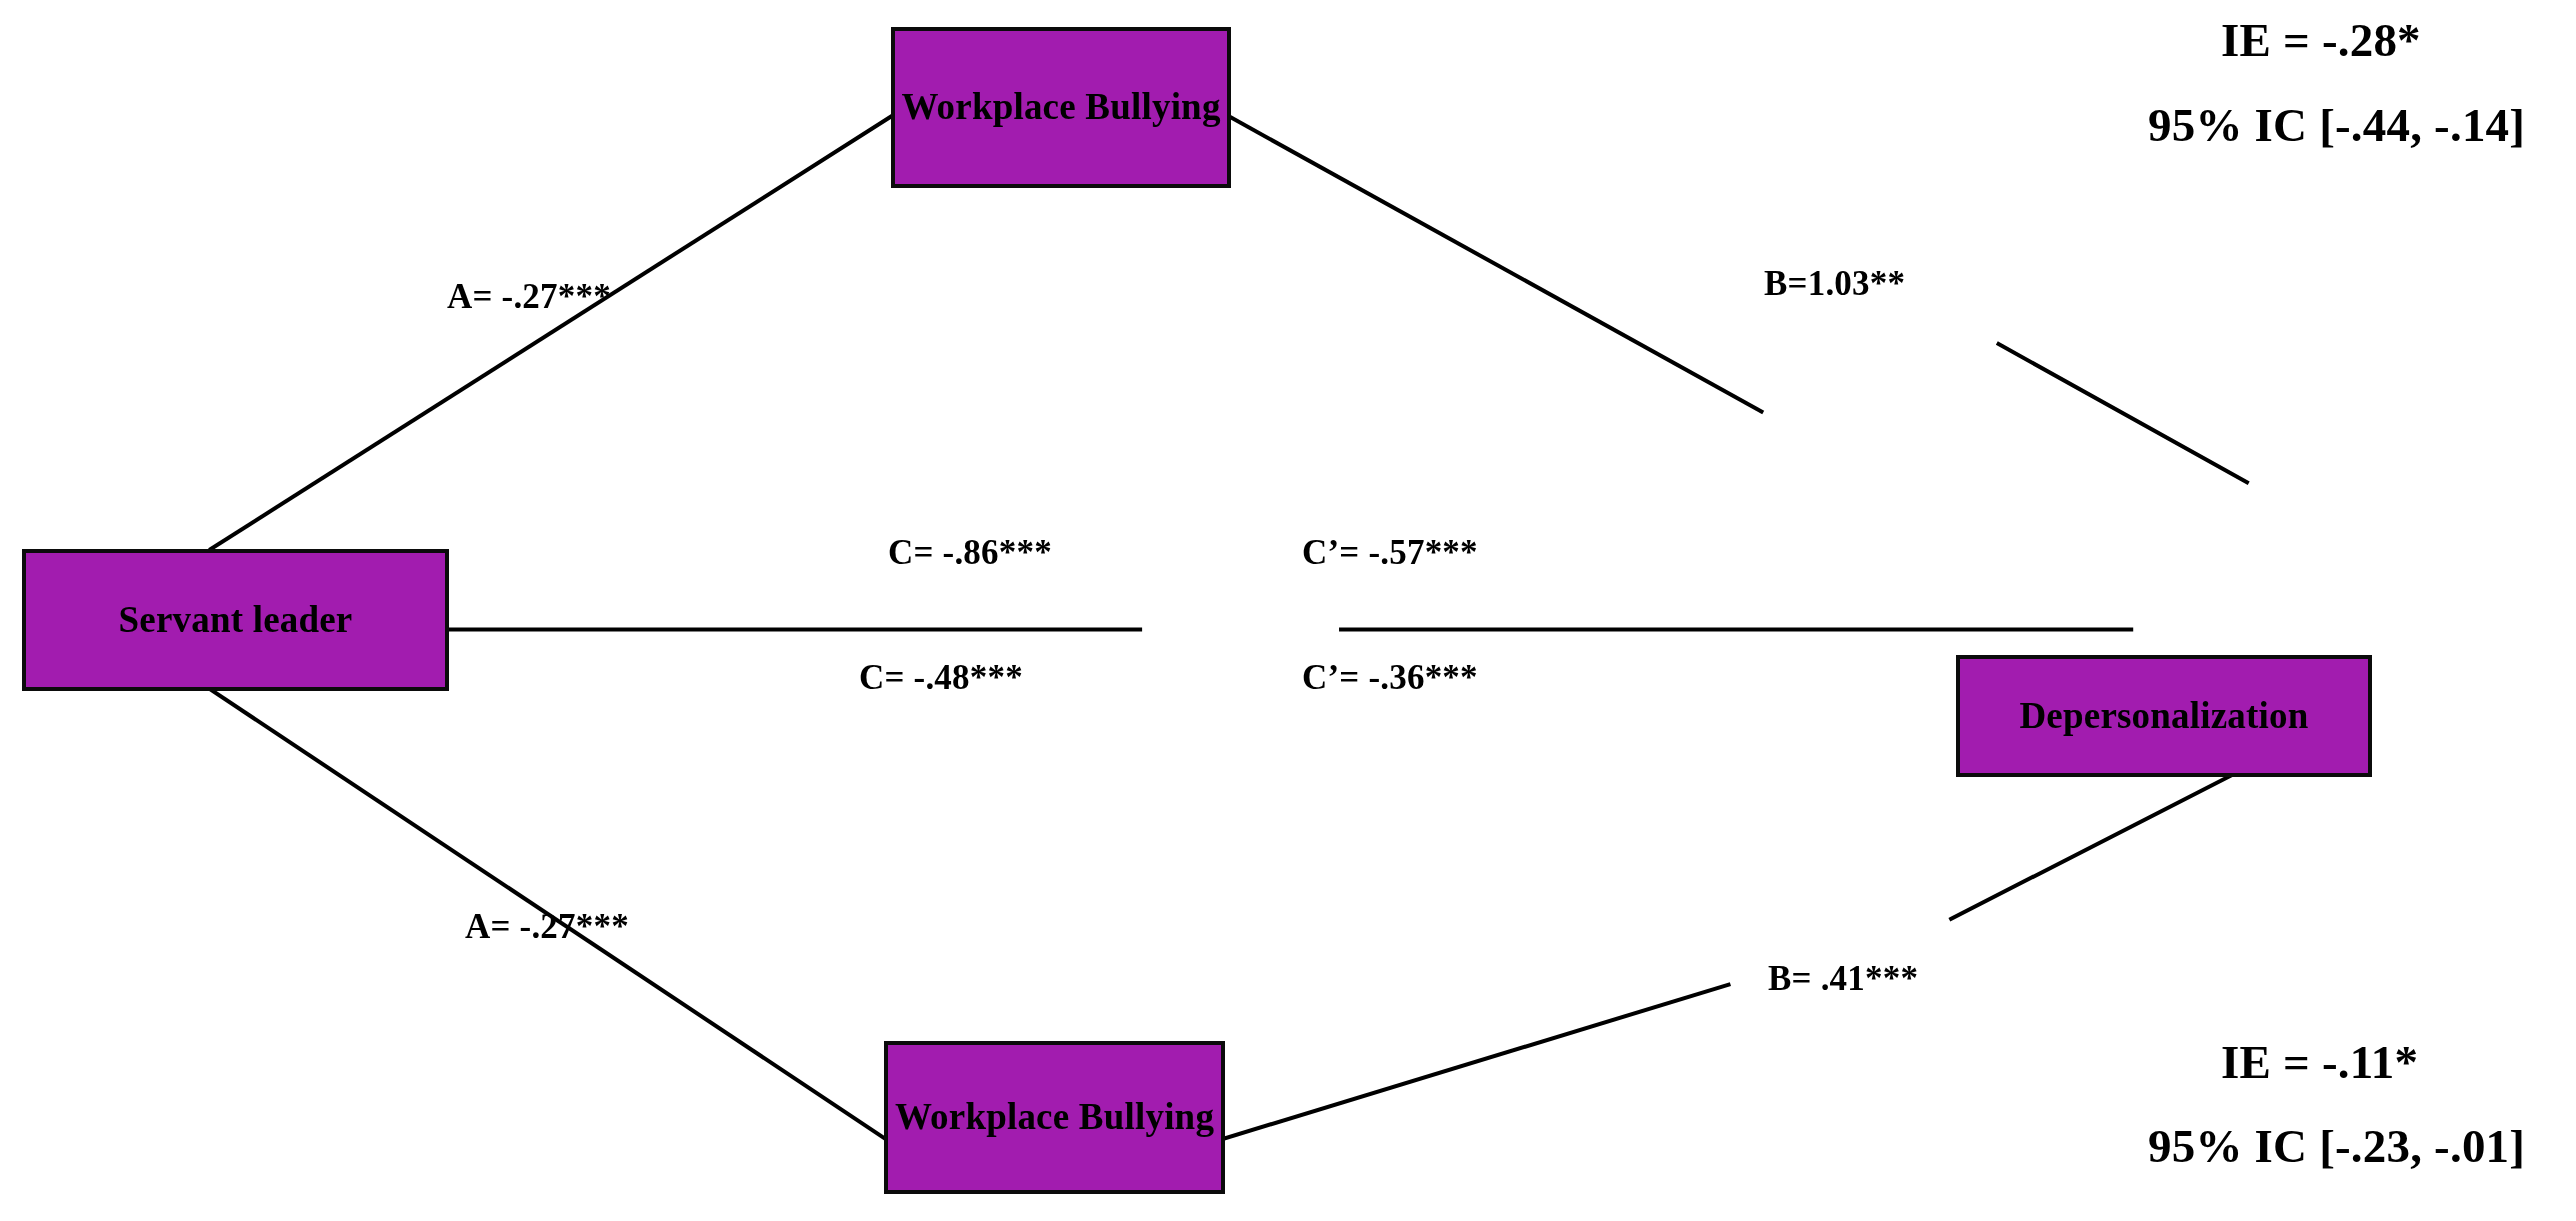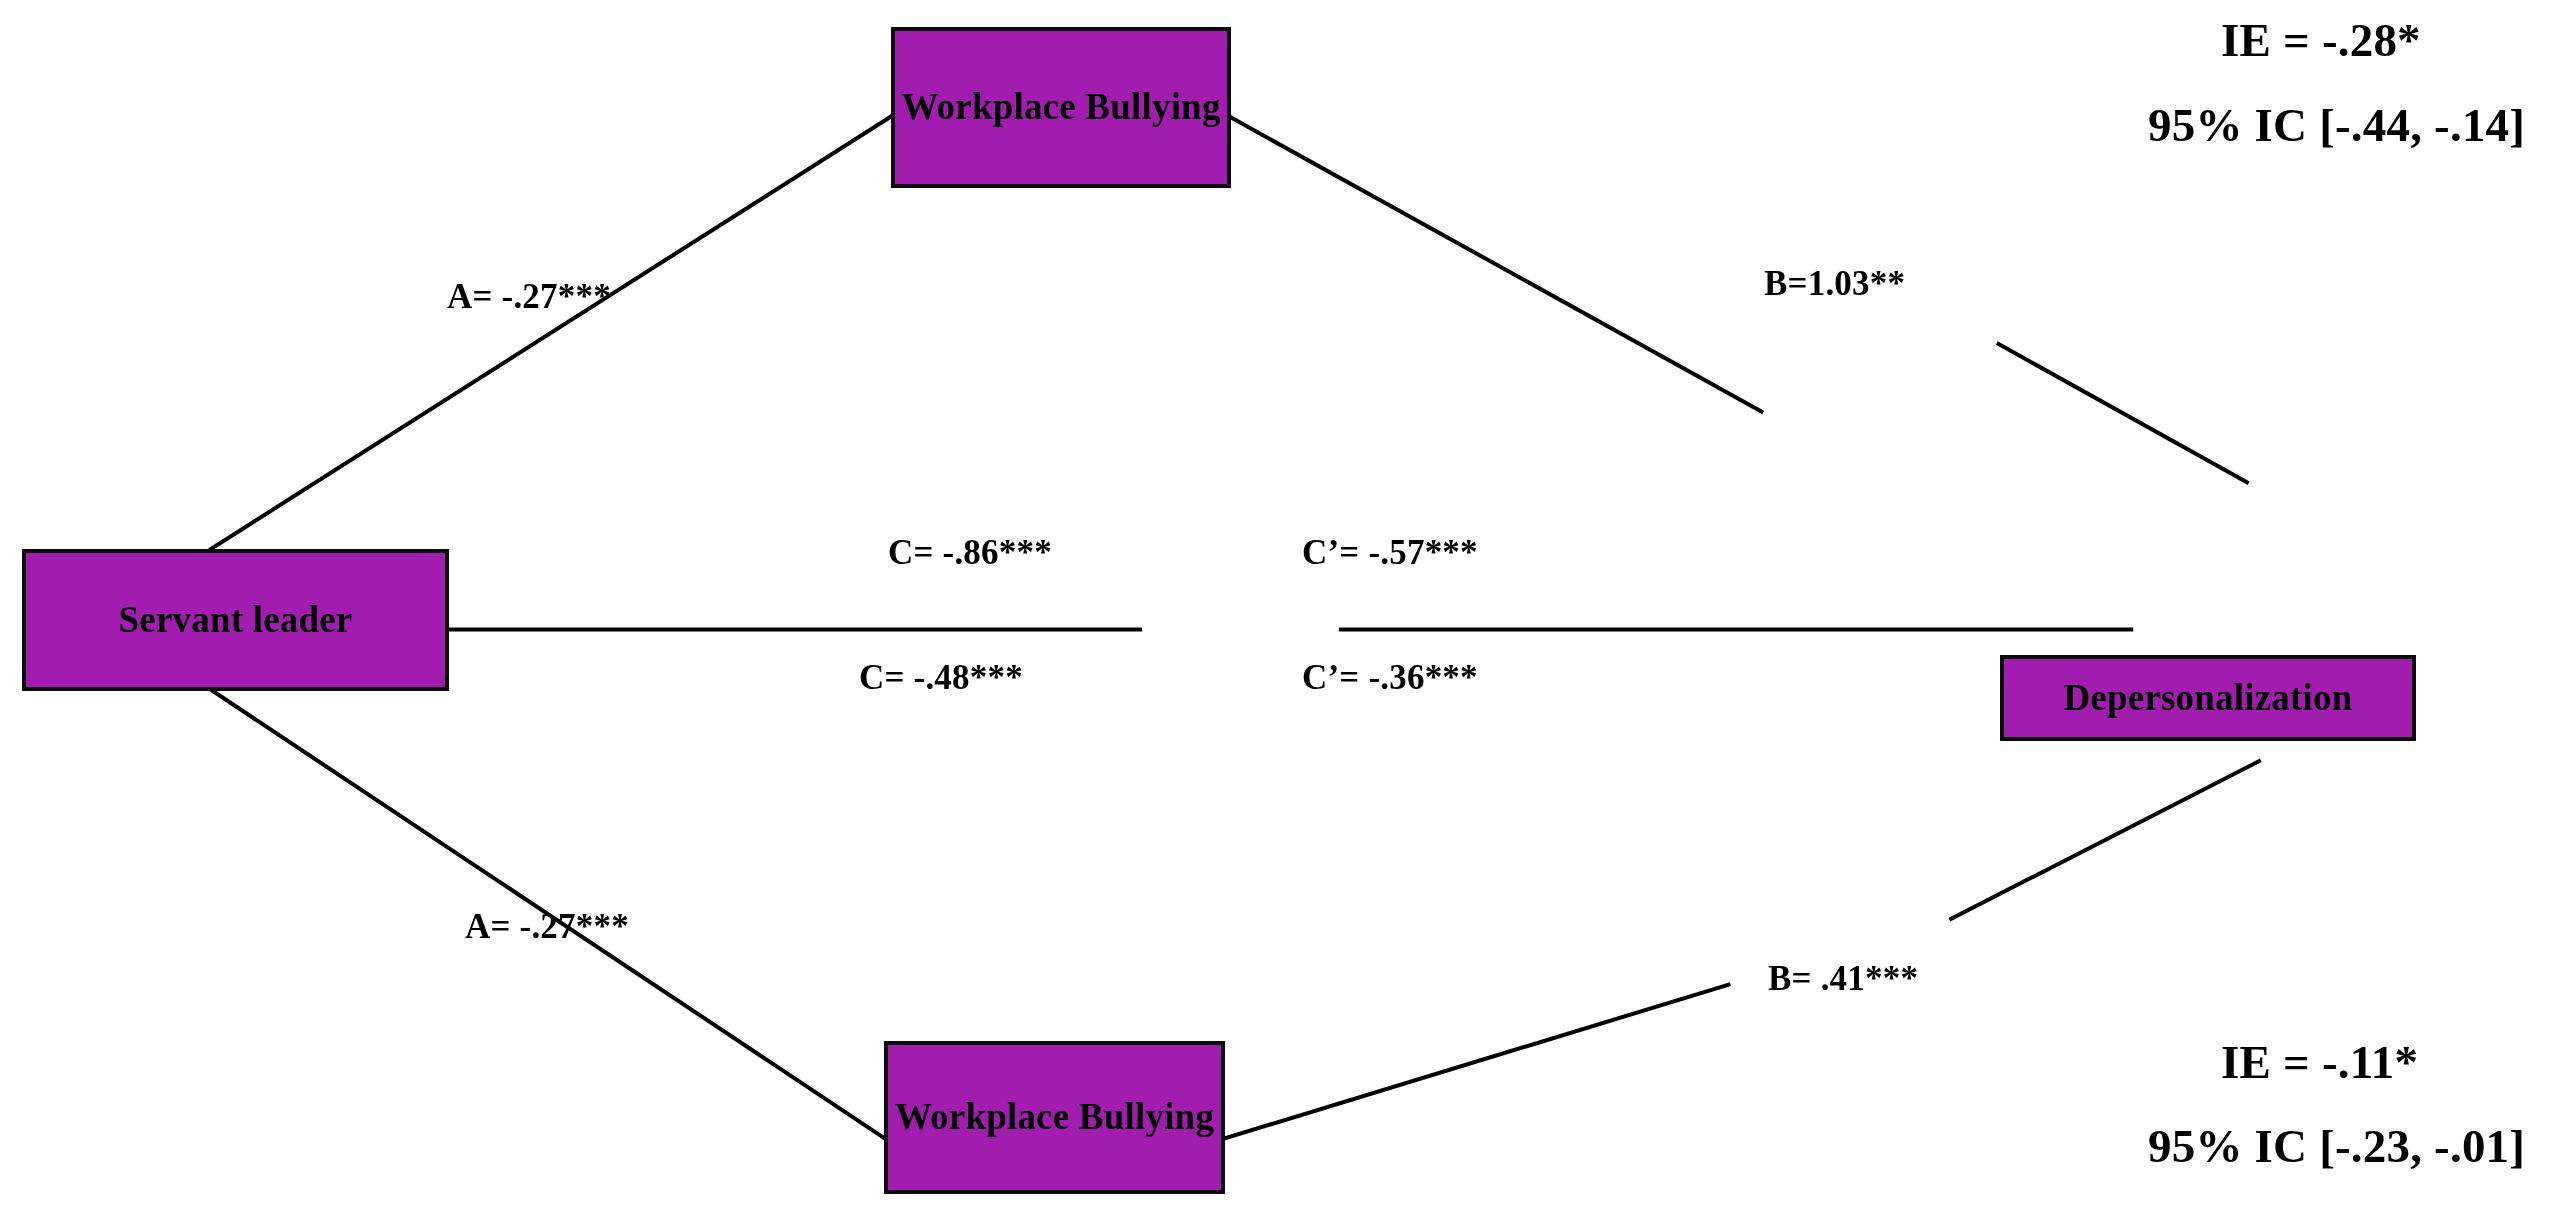--- a/index.html
+++ b/index.html
@@ -89,21 +89,21 @@
 
   <div class="node-box" style="left:891px; top:26.5px; width:340px; height:161px;">
     <span class="node-label">Workplace Bullying</span>
   </div>
 
   <div class="node-box" style="left:22px; top:549px; width:427px; height:142px;">
     <span class="node-label">Servant leader</span>
   </div>
 
 
-  <div class="node-box" style="left:2000px; top:655px; width:416px; height:86px;justify-content:center;">
+  <div class="node-box" style="left:1956px; top:655px; width:416px; height:122px;justify-content:center;">
     <span class="node-label">Depersonalization</span>
   </div>
 
   <div class="node-box" style="left:884px; top:1041px; width:341px; height:153px;">
     <span class="node-label">Workplace Bullying</span>
   </div>
 
   <div class="path-label" style="left:447px; top:277px;">A= -.27***</div>
 
   <div class="path-label" style="left:1764px; top:264px;">B=1.03**</div>

